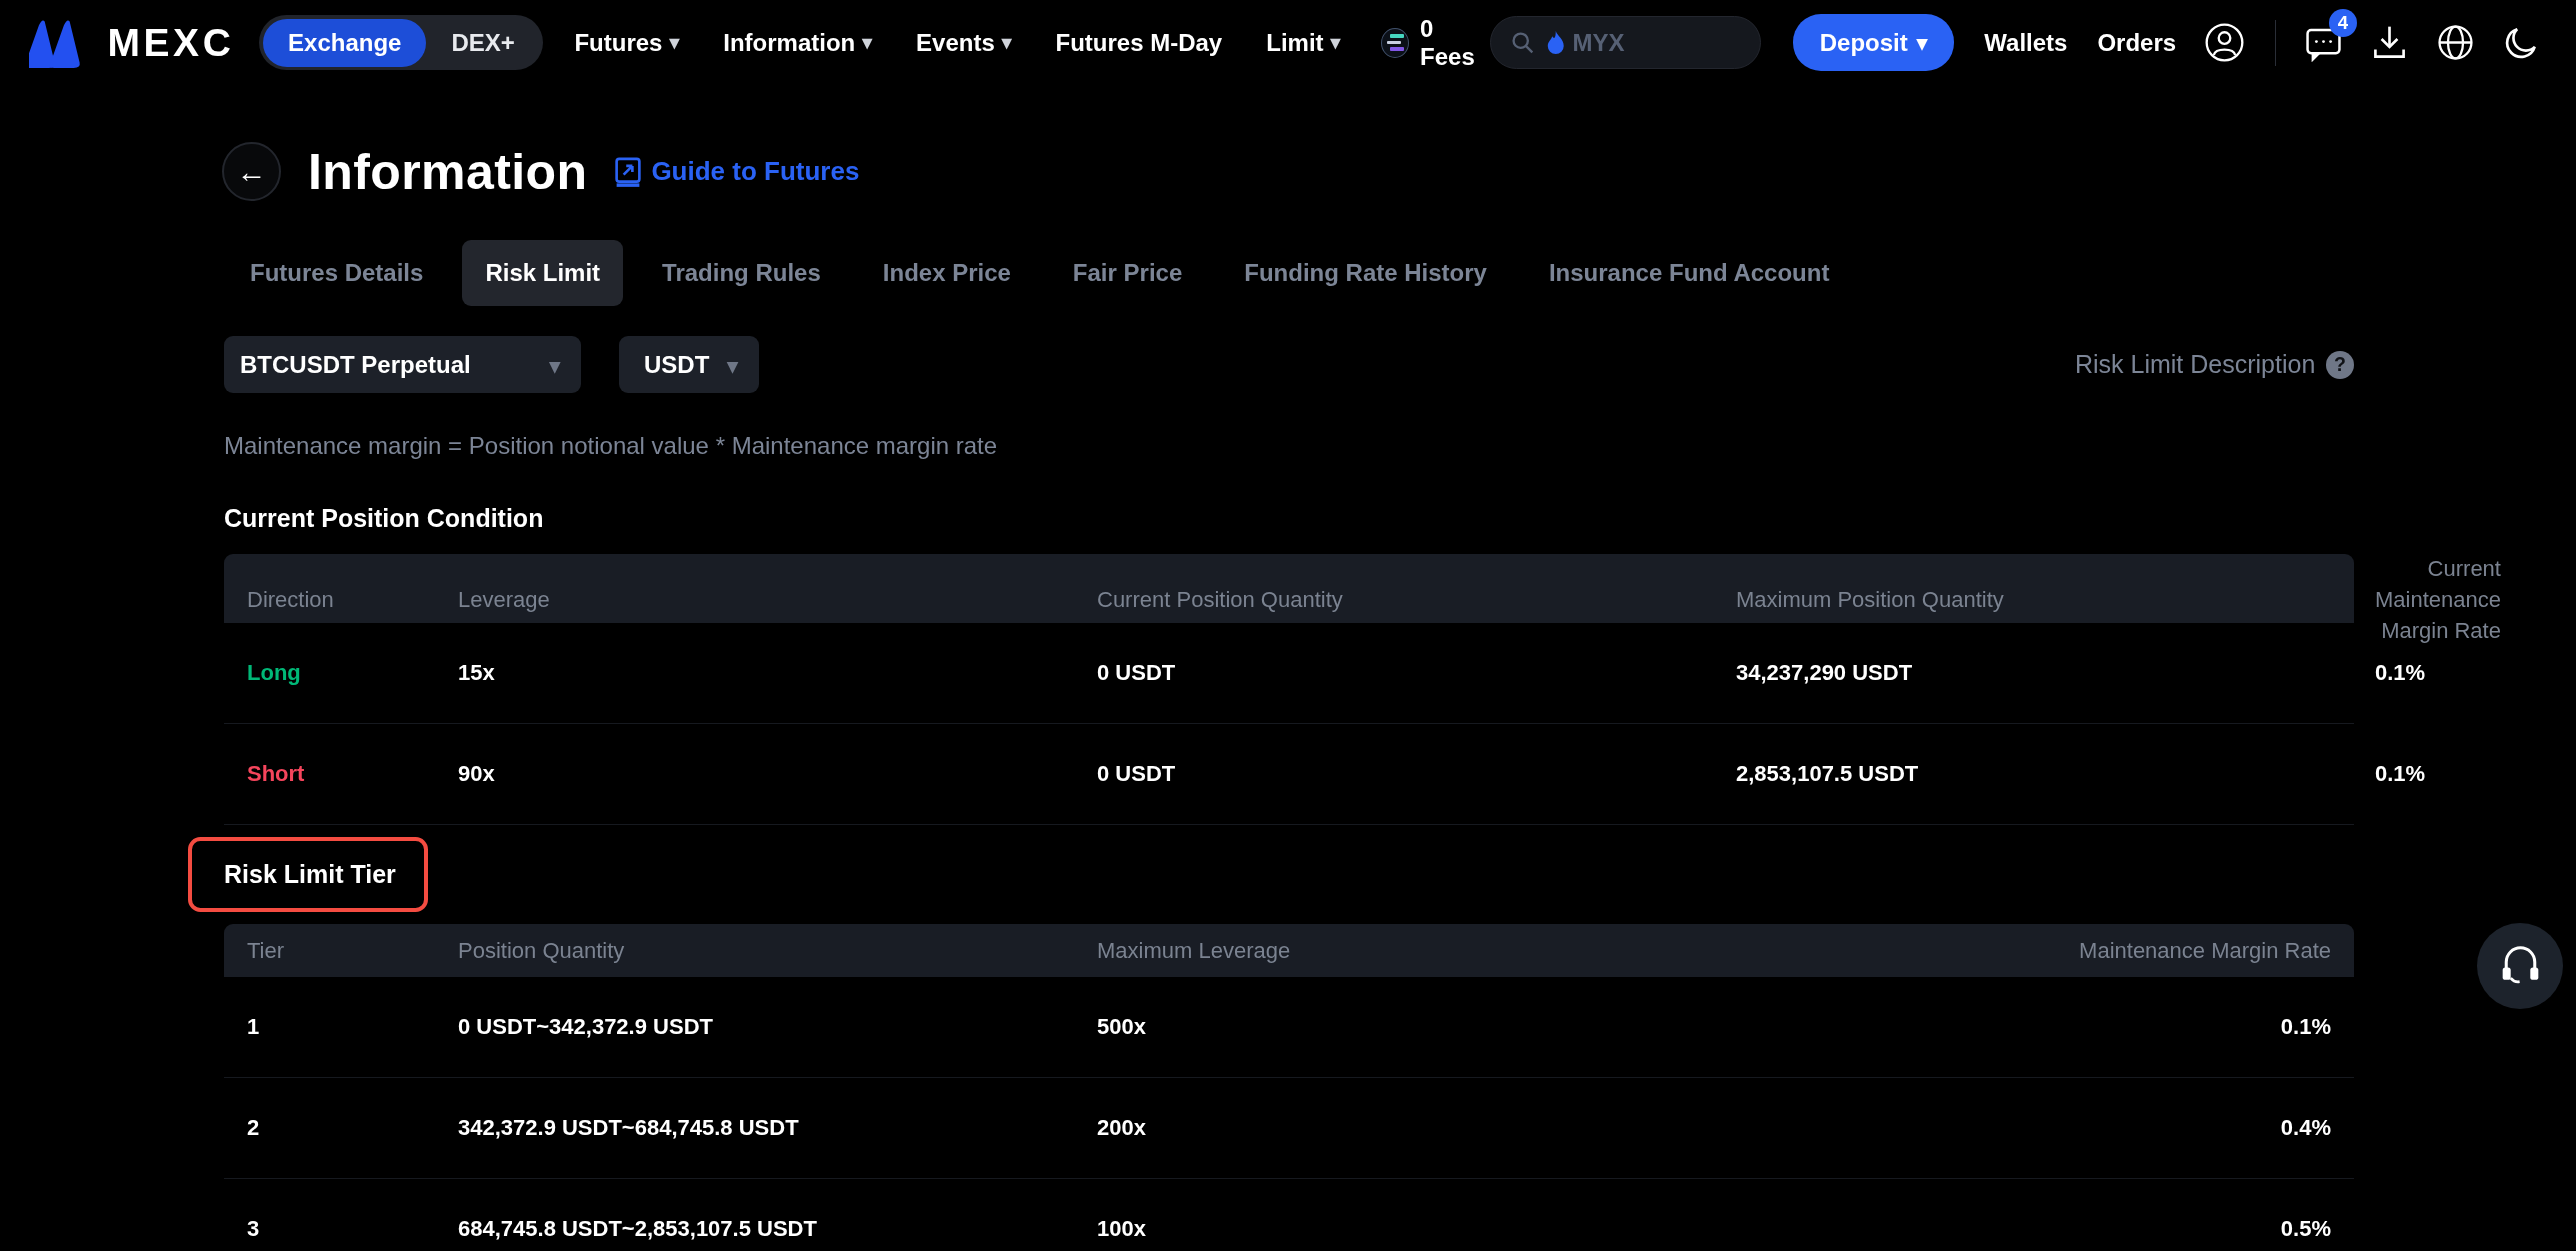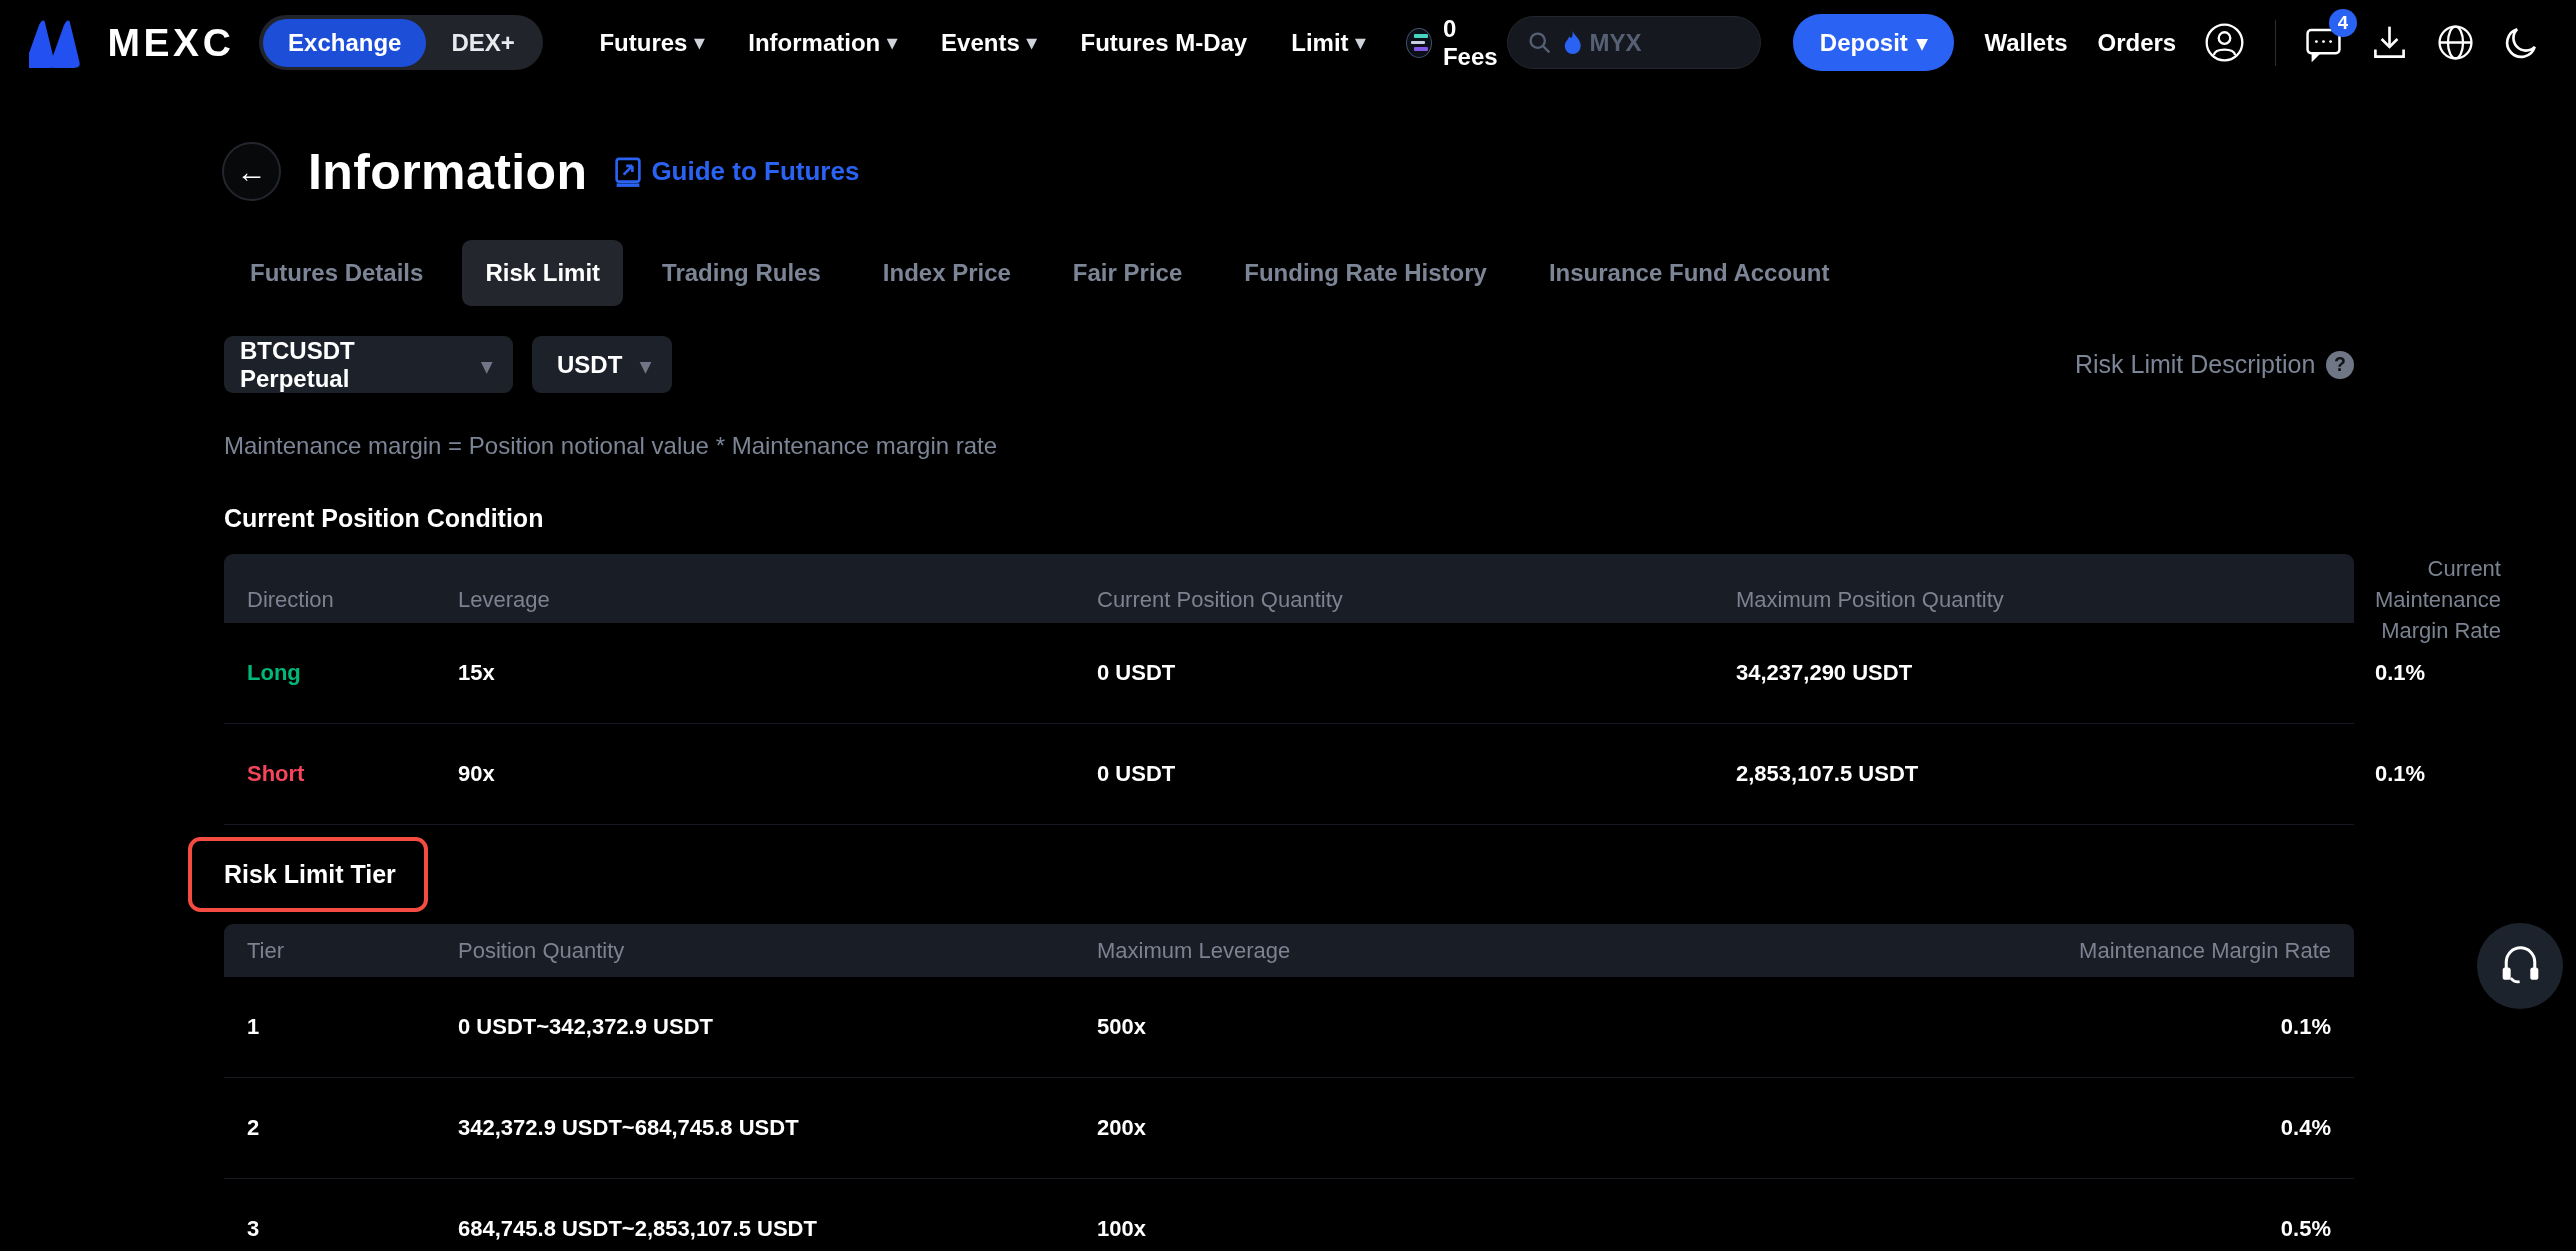--- a/index.html
+++ b/index.html
@@ -8,21 +8,21 @@
   .screen { position:relative; width:2576px; height:1252px; background:#000; overflow:hidden; }
 
   
   .navbar { display:flex; align-items:center; height:85px; padding:0 36px 0 29px; background:#000; }
   .logo { display:flex; align-items:center; gap:12.4px; }
   .logo-mark { display:block; }
   .logo-text { font-size:39px; font-weight:700; letter-spacing:3.6px; color:#fff; }
   .toggle-pill { display:flex; align-items:center; margin-left:25px; background:#21242b; border-radius:887px; padding:3.6px; height:55px; }
   .toggle-seg { font-size:24px; font-weight:700; padding:0 25px; height:48px; line-height:48px; border-radius:887px; color:#e8eaee; cursor:pointer; }
   .toggle-seg.active { background:#1d4ed8; color:#fff; }
-  .nav-links { display:flex; align-items:center; gap:44px; margin-left:56px; }
+  .nav-links { display:flex; align-items:center; gap:44px; margin-left:31px; }
   .nav-link { display:flex; align-items:center; gap:7px; font-size:24px; font-weight:600; color:#fff; cursor:pointer; white-space:nowrap; }
   .caret::after { content:"▾"; font-size:19.5px; color:#cfd3da; }
   .caret-white::after { content:"▾"; font-size:21px; color:#fff; }
   .fees { display:flex; align-items:center; gap:10.7px; margin-left:41px; font-size:24px; font-weight:600; }
   .fees-coin { width:30px; height:30px; border-radius:50%; background:#0b1018; border:1.8px solid #41516b; display:flex; flex-direction:column; align-items:center; justify-content:center; gap:2.7px; }
   .fees-coin i { display:block; width:14px; height:3.6px; border-radius:0.9px; }
   .fees-coin i:nth-child(1){ background:#46d6c0; margin-right:-3.6px; }
   .fees-coin i:nth-child(2){ background:#c8cfe0; margin-left:-3.6px; }
   .fees-coin i:nth-child(3){ background:#8257e6; margin-right:-3.6px; }
   .search-box { display:flex; align-items:center; gap:10.7px; margin-left:auto; width:286px; height:53px; border-radius:27px; background:#15181e; border:0.9px solid #23262e; padding:0 19.5px; cursor:text; }
@@ -43,21 +43,21 @@
 
   
   .tabs { display:flex; align-items:center; gap:16px; margin:39px 0 0 227px; }
   .tab { height:66px; line-height:66px; padding:0 23px; font-size:24px; font-weight:600; color:#7c8596; border-radius:9px; cursor:pointer; white-space:nowrap; }
   .tab.active { background:#23262d; color:#fff; }
 
   
   .filter-row { display:flex; align-items:center; margin:30px 222px 0 224px; }
   .select { display:flex; align-items:center; justify-content:space-between; gap:18px; height:57px; background:#1d2129; border-radius:9px; padding:0 21px 0 25px; font-size:24px; font-weight:600; color:#fff; cursor:pointer; }
   .select .caret::after { color:#6f7787; font-size:21px; }
-  .sel-symbol { width:289px; margin-right:19px;padding-left:16px; }
+  .sel-symbol { width:357px; margin-right:38px;padding-left:16px; }
   .desc-link { display:flex; align-items:center; gap:10.7px; margin-left:auto; color:#7c8596; font-size:25px; cursor:pointer; }
   .qmark { width:28px; height:28px; border-radius:50%; background:#6f7787; display:flex; align-items:center; justify-content:center; }
   .qmark::after { content:"?"; color:#101216; font-size:19.5px; font-weight:700; }
 
   .formula { margin:39px 0 0 224px; font-size:24px; color:#7c8596; }
 
   .section-heading { margin:44px 0 0 224px; font-size:25px; font-weight:700; color:#fff; }
 
   
   .table { width:2130px; margin-left:224px; }

